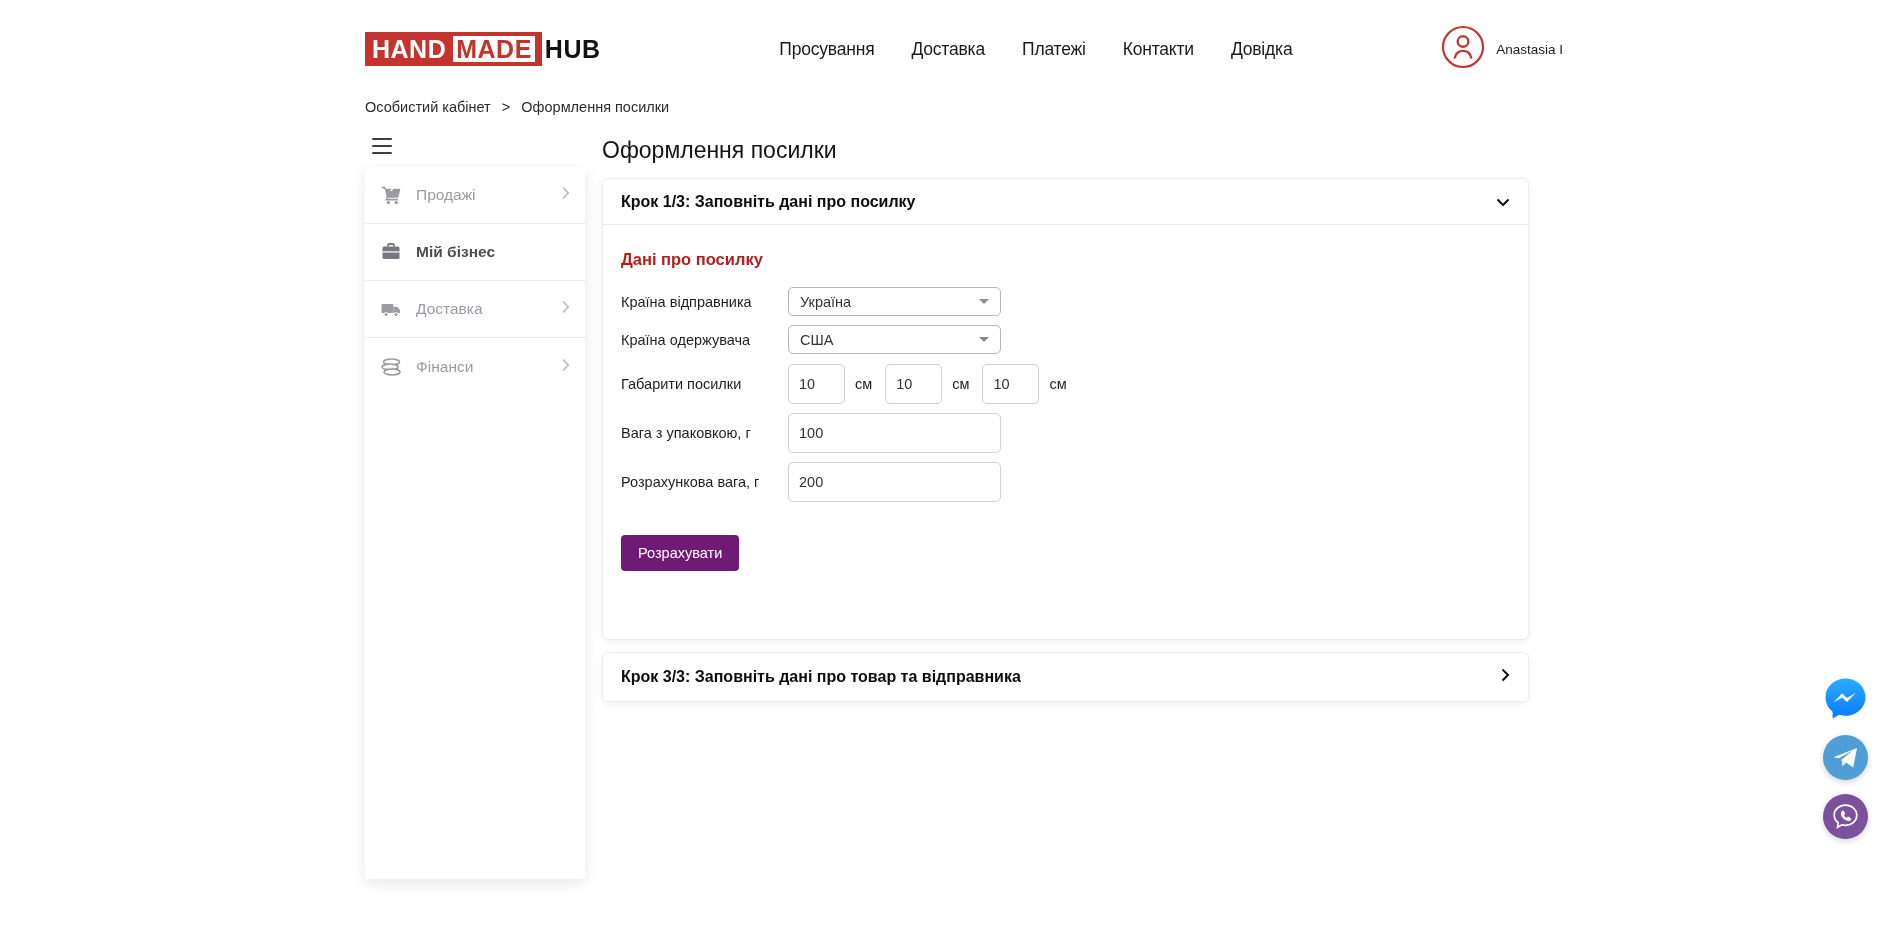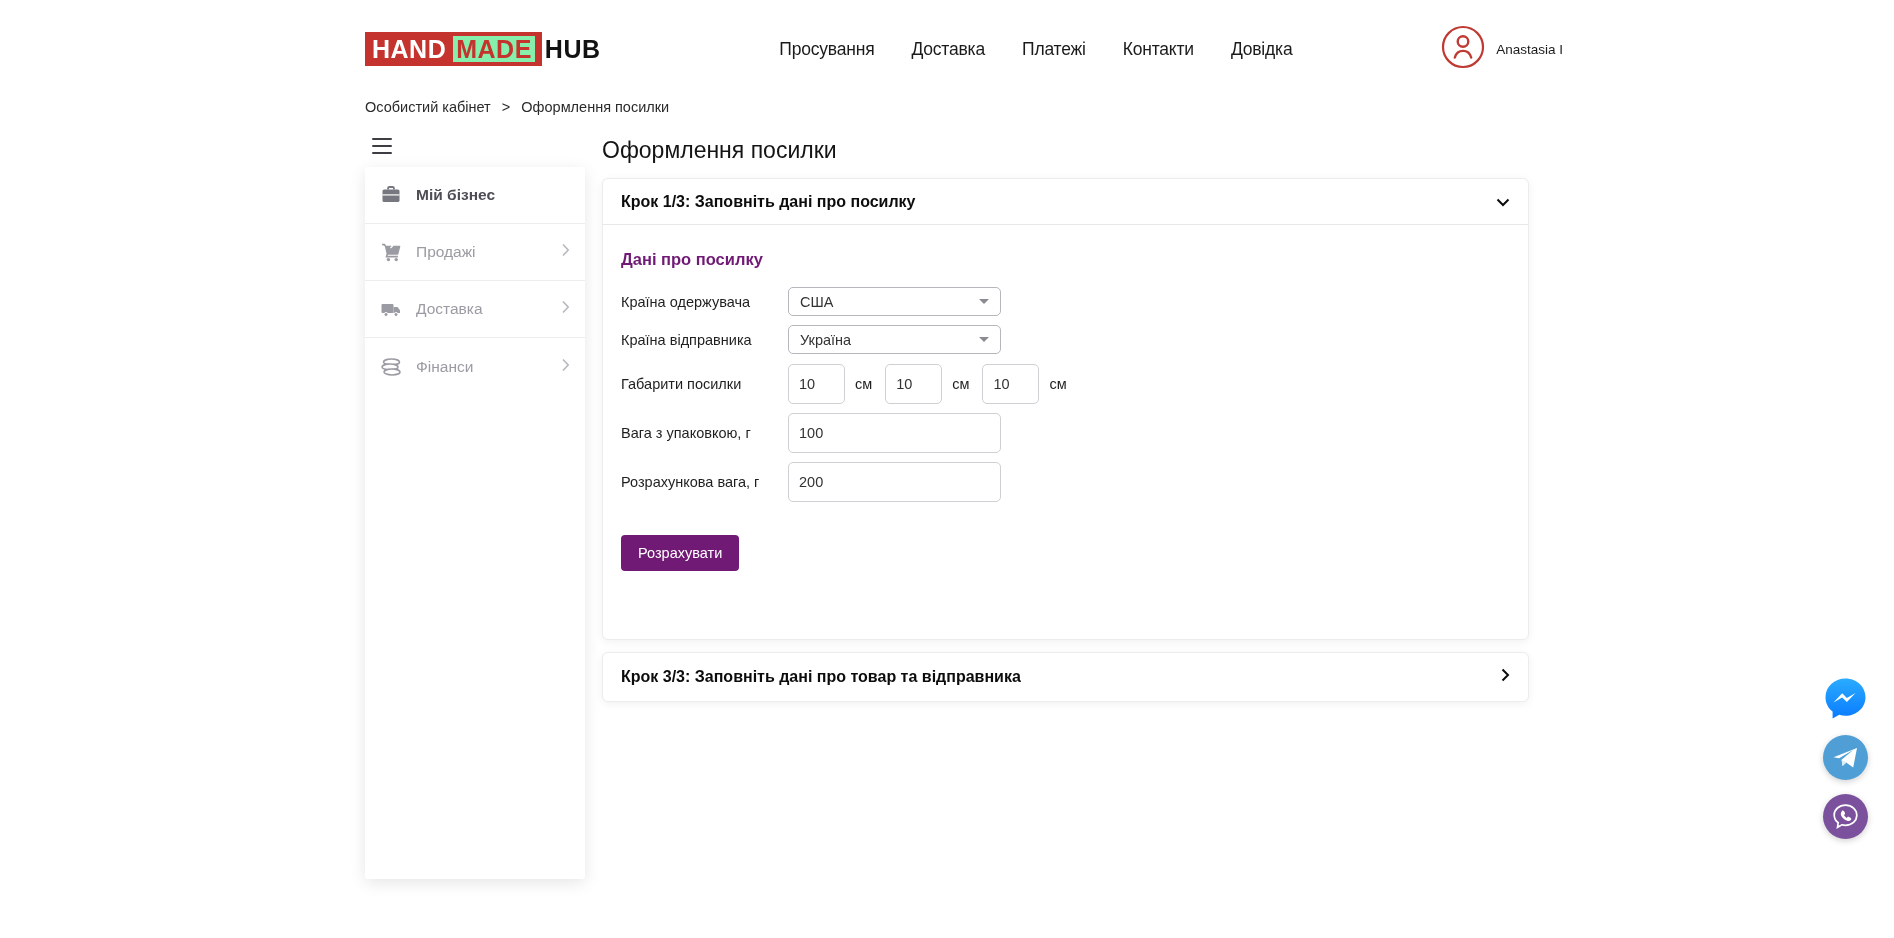--- a/index.html
+++ b/index.html
@@ -5,21 +5,21 @@
   * { margin: 0; padding: 0; box-sizing: border-box; }
   html, body { background: #fff; font-family: "Liberation Sans", sans-serif; }
   body { width: 1894px; min-height: 938px; position: relative; overflow: hidden; }
   .container { width: 1164px; margin: 0 auto; }
 
   
   .header { display: flex; align-items: center; padding-top: 30px; height: 68px; }
   .logo { display: flex; align-items: center; cursor: pointer; }
   .logo-red { background: #c4332d; display: flex; align-items: center; padding: 4px 7px; height: 34px; }
   .logo-hand { color: #fff; font-weight: 800; font-size: 25px; letter-spacing: .5px; }
-  .logo-made { background: #86efac; color: #c4332d; font-weight: 800; font-size: 25px; letter-spacing: .5px; padding: 0 3px; margin-left: 7px; line-height: 26px; }
+  .logo-made { background: #ffffff; color: #c4332d; font-weight: 800; font-size: 25px; letter-spacing: .5px; padding: 0 3px; margin-left: 7px; line-height: 26px; }
   .logo-hub { color: #121212; font-weight: 800; font-size: 25px; letter-spacing: .5px; margin-left: 3px; }
   .nav { display: flex; gap: 37px; margin: 0 auto; padding-left: 30px; }
   .nav a { text-decoration: none; color: #1b1b1b; font-size: 17.5px; letter-spacing: -0.2px; cursor: pointer; }
   .user { display: flex; align-items: center; gap: 11px; cursor: pointer; margin-right: -34px; }
   .user-name { font-size: 13.5px; color: #1b1b1b; }
 
   
   .breadcrumb { margin-top: 31px; font-size: 14.5px; color: #2b2b2b; }
   .breadcrumb a { color: #2b2b2b; text-decoration: none; cursor: pointer; }
   .breadcrumb .sep { margin: 0 7px; }
@@ -39,21 +39,21 @@
 
   
   .main { flex: 1; min-width: 0; }
   .page-title { font-size: 23px; font-weight: 400; color: #141414; margin: 0 0 14px; line-height: 28px; }
   .card { background: #fff; border: 1px solid #ececef; border-radius: 6px; box-shadow: 0 2px 10px rgba(0,0,0,.06); margin-bottom: 12px; }
   .step-header { display: flex; align-items: center; justify-content: space-between; height: 46px; padding: 0 18px; cursor: pointer; }
   .step-header .step-label { font-size: 16px; font-weight: 700; color: #0c0c0c; }
   .card.expanded .step-header { border-bottom: 1px solid #e8e8ea; }
   .card.collapsed .step-header { height: 48px; }
   .step-body { padding: 25px 18px 68px; }
-  .form-heading { font-size: 16.5px; font-weight: 700; color: #701a75; margin-bottom: 18px; }
+  .form-heading { font-size: 16.5px; font-weight: 700; color: #b91c1c; margin-bottom: 18px; }
 
   .frow { display: flex; align-items: center; margin-bottom: 9px; }
   .frow .flabel { width: 167px; flex-shrink: 0; font-size: 14.5px; color: #1f1f1f; }
   .select { width: 213px; height: 29px; border: 1px solid #b6b6bc; border-radius: 5px; background: #fff;
             display: flex; align-items: center; justify-content: space-between; padding: 0 11px; cursor: pointer; }
   .select .sel-value { font-size: 14.5px; color: #333; }
   .caret { width: 0; height: 0; border-left: 5px solid transparent; border-right: 5px solid transparent; border-top: 5px solid #8a8a90; }
   .tinput { height: 40px; border: 1px solid #cfcfd4; border-radius: 5px; font-size: 14.5px; color: #333;
             padding: 0 10px; font-family: "Liberation Sans", sans-serif; outline: none; background: #fff; }
   .tinput.small { width: 57px; }
@@ -115,47 +115,47 @@
   <div class="content">
 
     <aside class="sidebar">
       <div class="hamburger">
         <span></span>
           <span></span>
           <span></span>
       </div>
       <div class="side-panel">
 
-        <div class="side-item active">
-          <span class="side-icon">
-            <svg width="22" height="22" viewBox="0 0 22 22">
-              <path d="M8 5.5V4.4c0-.8.6-1.4 1.4-1.4h3.2c.8 0 1.4.6 1.4 1.4v1.1" fill="none" stroke="#77777f" stroke-width="1.8"></path>
-              <rect x="2.5" y="5.5" width="17" height="12.5" rx="1.6" fill="#77777f"></rect>
-              <rect x="2.5" y="10.2" width="17" height="1.4" fill="#fff" opacity=".85"></rect>
-            </svg>
-          </span>
-          <span class="label">Мій бізнес</span>
-        </div>
-
         <div class="side-item">
           <span class="side-icon">
             <svg width="22" height="22" viewBox="0 0 22 22">
               <path d="M2 3.5h2.6l1 2M5.6 5.5h14l-2 7.5H7.4z" fill="#9b9ba3" stroke="#9b9ba3" stroke-width="1.4" stroke-linejoin="round"></path>
               <path d="M7.4 13l-.9 2.6h11.4" fill="none" stroke="#9b9ba3" stroke-width="1.6"></path>
               <circle cx="8.4" cy="18.6" r="1.7" fill="#9b9ba3"></circle>
               <circle cx="16.2" cy="18.6" r="1.7" fill="#9b9ba3"></circle>
               <path d="M10.5 3l2 2-2 2" fill="none" stroke="#fff" stroke-width="1.3"></path>
             </svg>
           </span>
           <span class="label">Продажі</span>
           <span class="chev">
             <svg width="9" height="14" viewBox="0 0 9 14">
                 <path d="M2 1.5l5.2 5.5L2 12.5" fill="none" stroke="#b7b7be" stroke-width="1.6"></path>
               </svg>
           </span>
+        </div>
+
+        <div class="side-item active">
+          <span class="side-icon">
+            <svg width="22" height="22" viewBox="0 0 22 22">
+              <path d="M8 5.5V4.4c0-.8.6-1.4 1.4-1.4h3.2c.8 0 1.4.6 1.4 1.4v1.1" fill="none" stroke="#77777f" stroke-width="1.8"></path>
+              <rect x="2.5" y="5.5" width="17" height="12.5" rx="1.6" fill="#77777f"></rect>
+              <rect x="2.5" y="10.2" width="17" height="1.4" fill="#fff" opacity=".85"></rect>
+            </svg>
+          </span>
+          <span class="label">Мій бізнес</span>
         </div>
 
         <div class="side-item">
           <span class="side-icon">
             <svg width="22" height="22" viewBox="0 0 22 22">
               <rect x="1.5" y="6" width="12" height="9" rx="1" fill="#9b9ba3"></rect>
               <path d="M13.5 9h4l2.5 3.2V15h-6.5z" fill="#9b9ba3"></path>
               <circle cx="6" cy="16.5" r="2" fill="#9b9ba3" stroke="#fff" stroke-width="1"></circle>
               <circle cx="16" cy="16.5" r="2" fill="#9b9ba3" stroke="#fff" stroke-width="1"></circle>
             </svg>
@@ -196,31 +196,31 @@
           <span>
             <svg width="14" height="9" viewBox="0 0 14 9">
                 <path d="M1.5 1.5L7 7l5.5-5.5" fill="none" stroke="#0c0c0c" stroke-width="2"></path>
               </svg>
           </span>
         </div>
         <div class="step-body">
           <div class="form-heading">Дані про посилку</div>
 
           <div class="frow">
+            <span class="flabel">Країна відправника</span>
+            <div class="select">
+              <span class="sel-value">Україна</span>
+              <span class="caret"></span>
+            </div>
+          </div>
+
+          <div class="frow">
             <span class="flabel">Країна одержувача</span>
             <div class="select">
               <span class="sel-value">США</span>
-              <span class="caret"></span>
-            </div>
-          </div>
-
-          <div class="frow">
-            <span class="flabel">Країна відправника</span>
-            <div class="select">
-              <span class="sel-value">Україна</span>
               <span class="caret"></span>
             </div>
           </div>
 
           <div class="frow dims">
             <span class="flabel">Габарити посилки</span>
             <input class="tinput small" value="10" style="">
             <span class="unit">см</span>
             <input class="tinput small" value="10" style="">
             <span class="unit">см</span>

